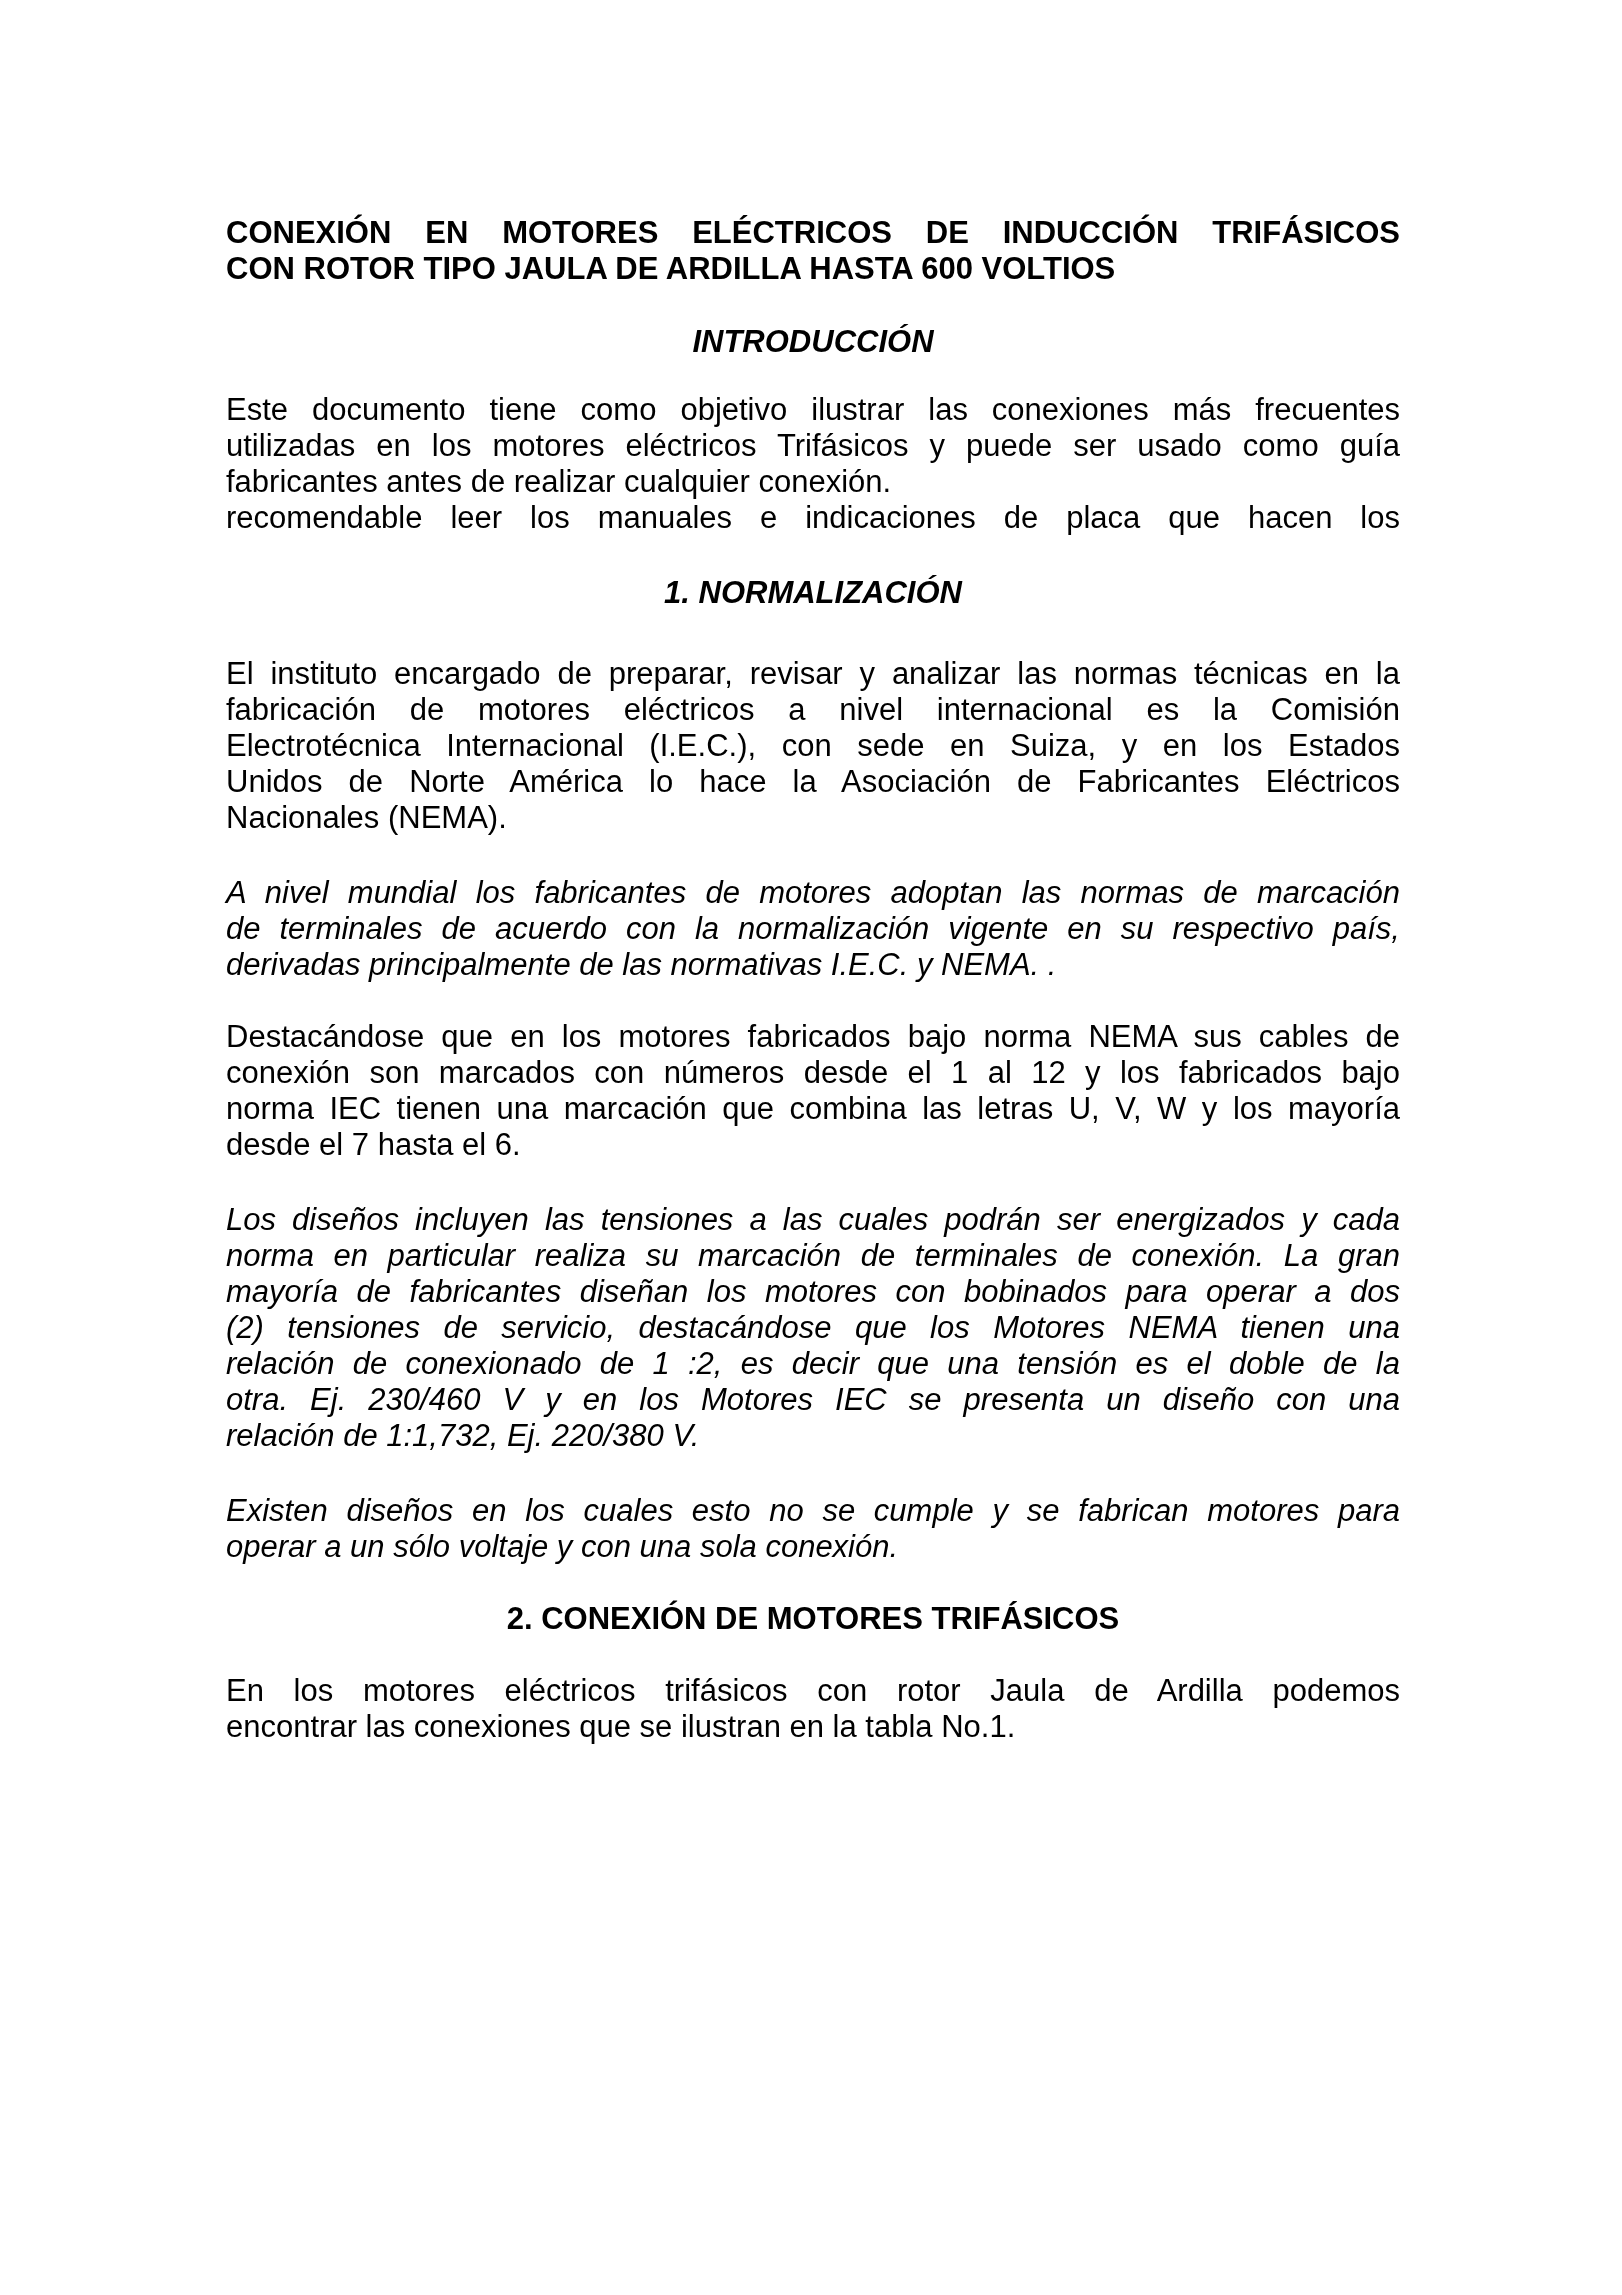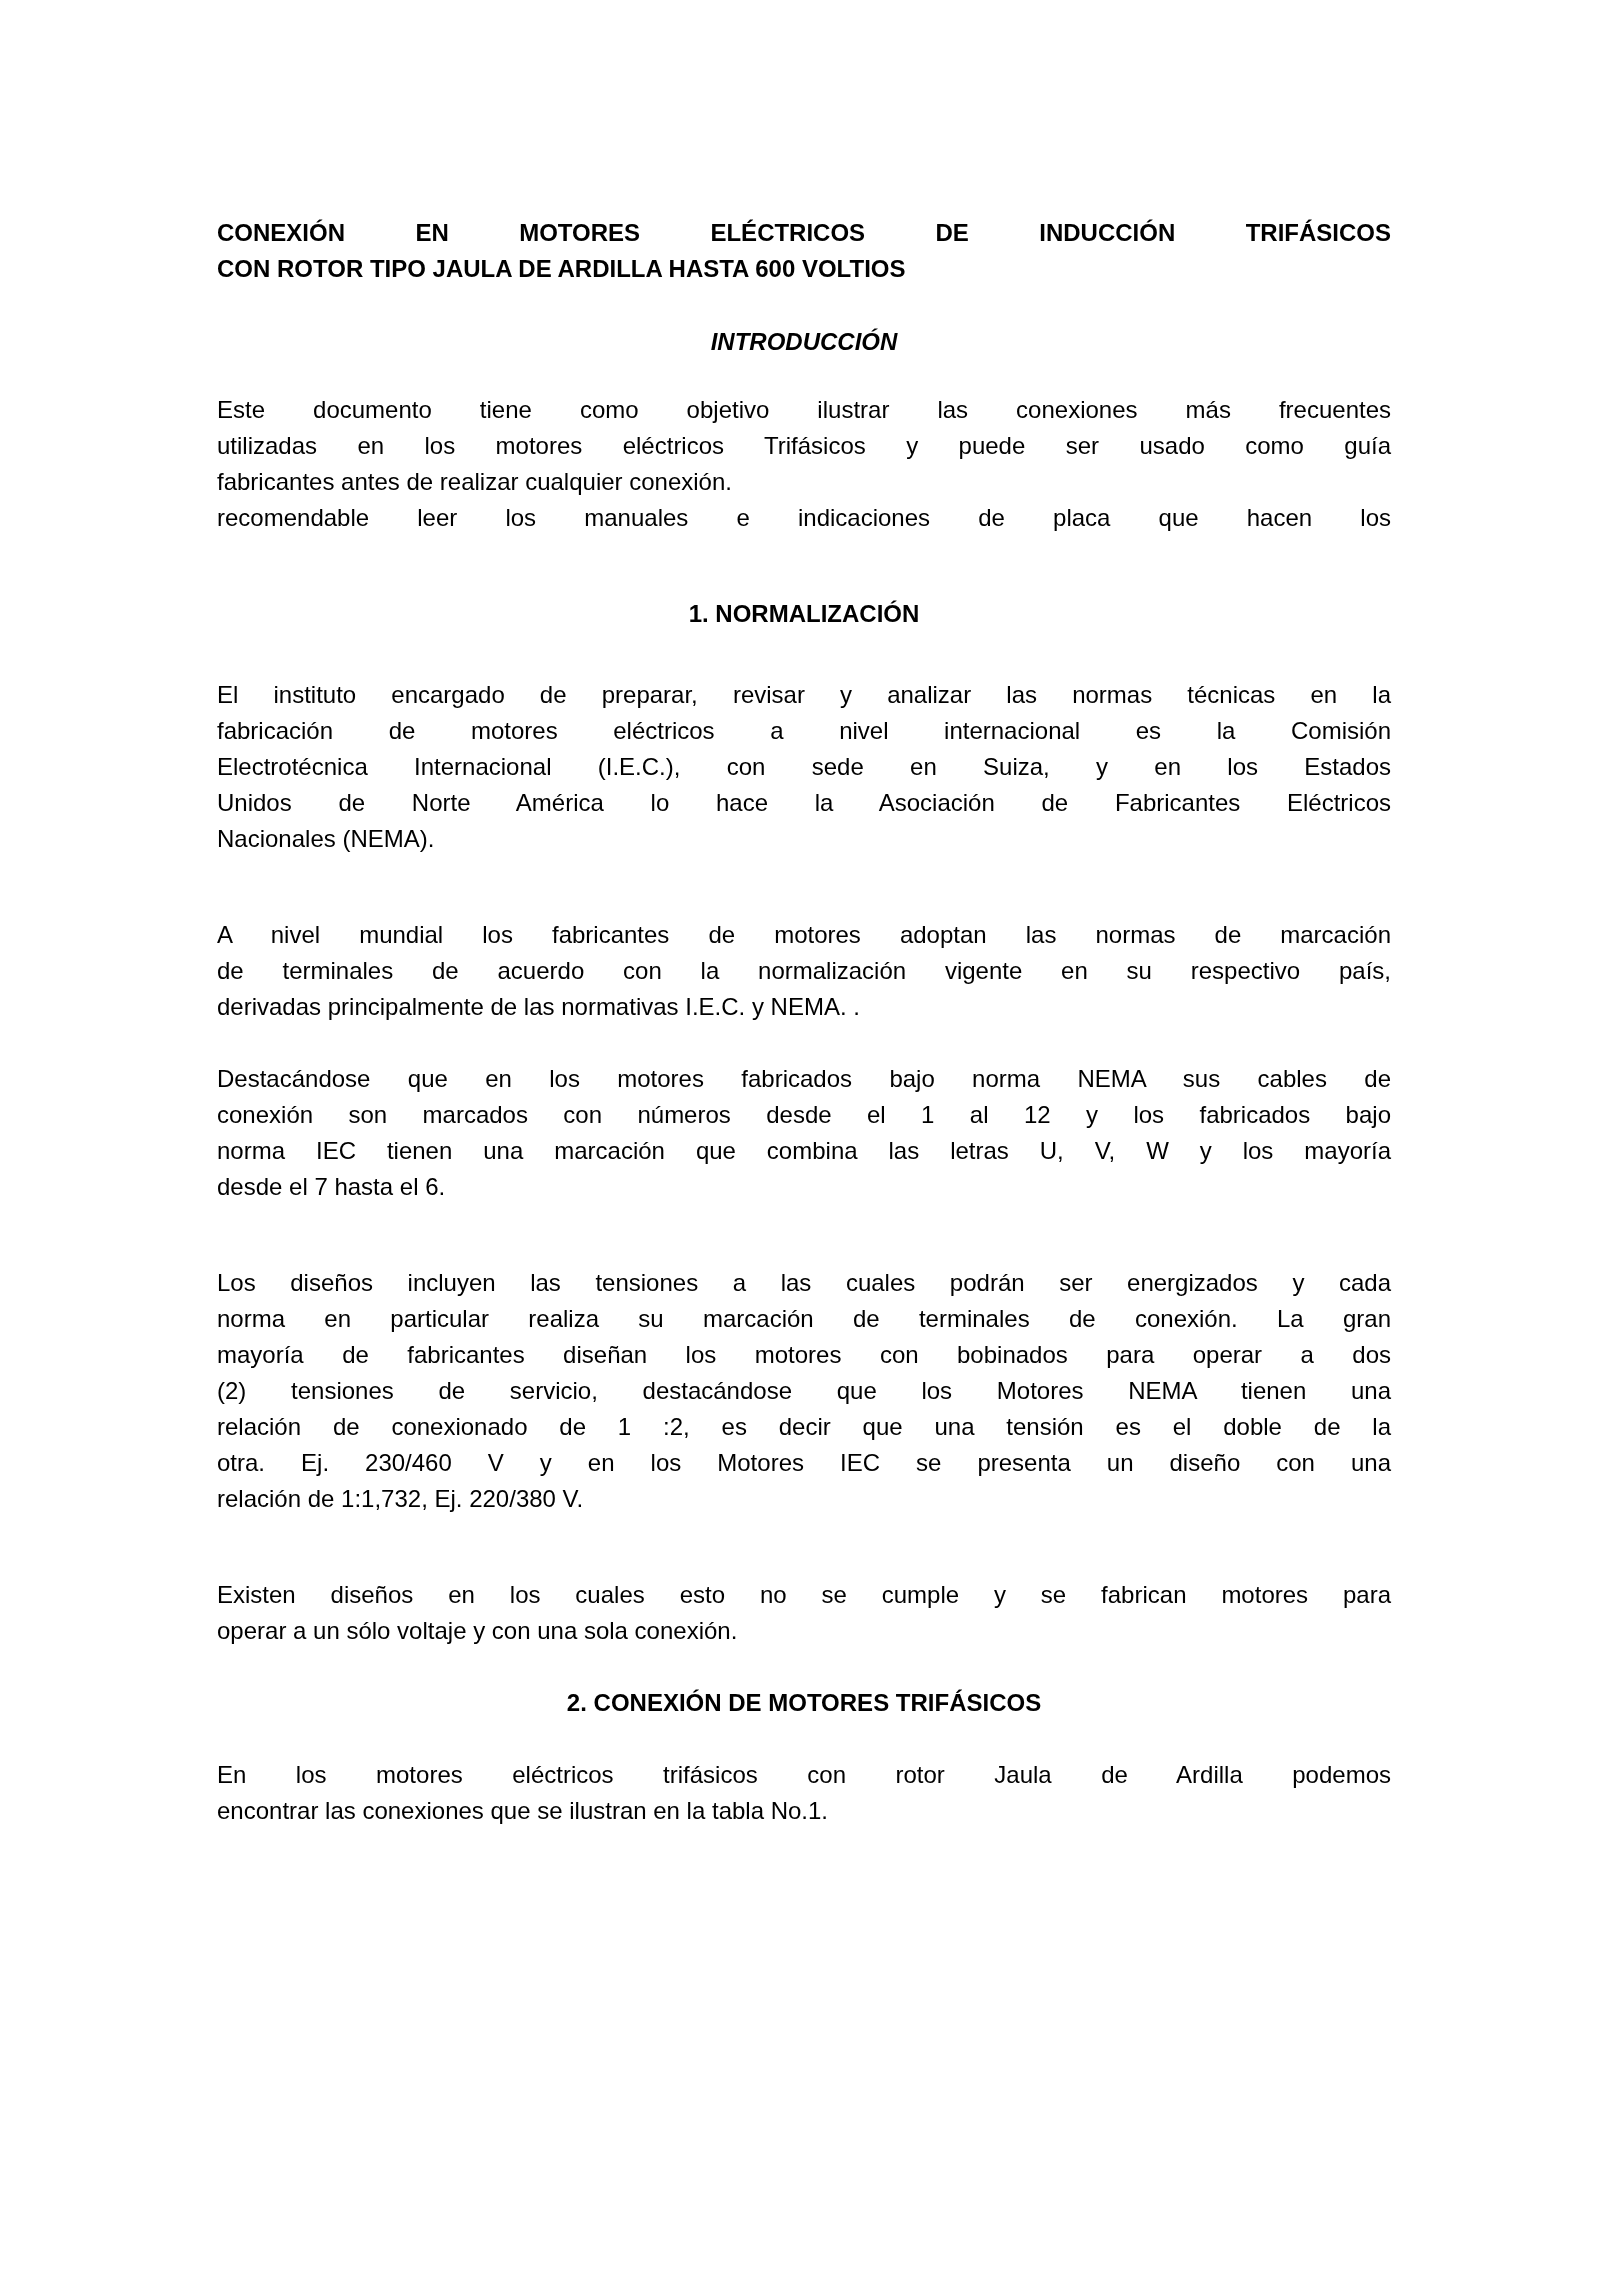--- a/index.html
+++ b/index.html
@@ -14,24 +14,24 @@
     font-family: "Liberation Sans", sans-serif;
     color: #000000;
   }
   .page {
     position: absolute;
     inset: 0;
     background: #ffffff;
   }
   .content {
     position: absolute;
-    left: 217px;
+    left: 226px;
     top: 215px;
     width: 1174px;
-    font-size: 24px;
+    font-size: 31px;
     line-height: 36px;
   }
   
   .line {
     text-align: justify;
     text-align-last: justify;
   }
   .line.last {
     text-align: left;
     text-align-last: left;
@@ -44,21 +44,21 @@
     text-align: center;
   }
   .heading.italic {
     font-style: italic;
   }
   
   .mt-55 { margin-top: 36px; }
   .mt-56 { margin-top: 37px; }
   .mt-68 { margin-top: 32px; }
   .mt-69 { margin-top: 45px; }
-  .mt-70 { margin-top: 60px; }
+  .mt-70 { margin-top: 39px; font-style: italic; }
 </style>
 </head>
 <body>
 
 <div class="page">
   <div class="content">
 
     <div class="para title">
         <div class="line">CONEXIÓN EN  MOTORES ELÉCTRICOS DE INDUCCIÓN TRIFÁSICOS</div>
         <div class="line last">CON ROTOR TIPO JAULA DE ARDILLA HASTA 600 VOLTIOS</div>

